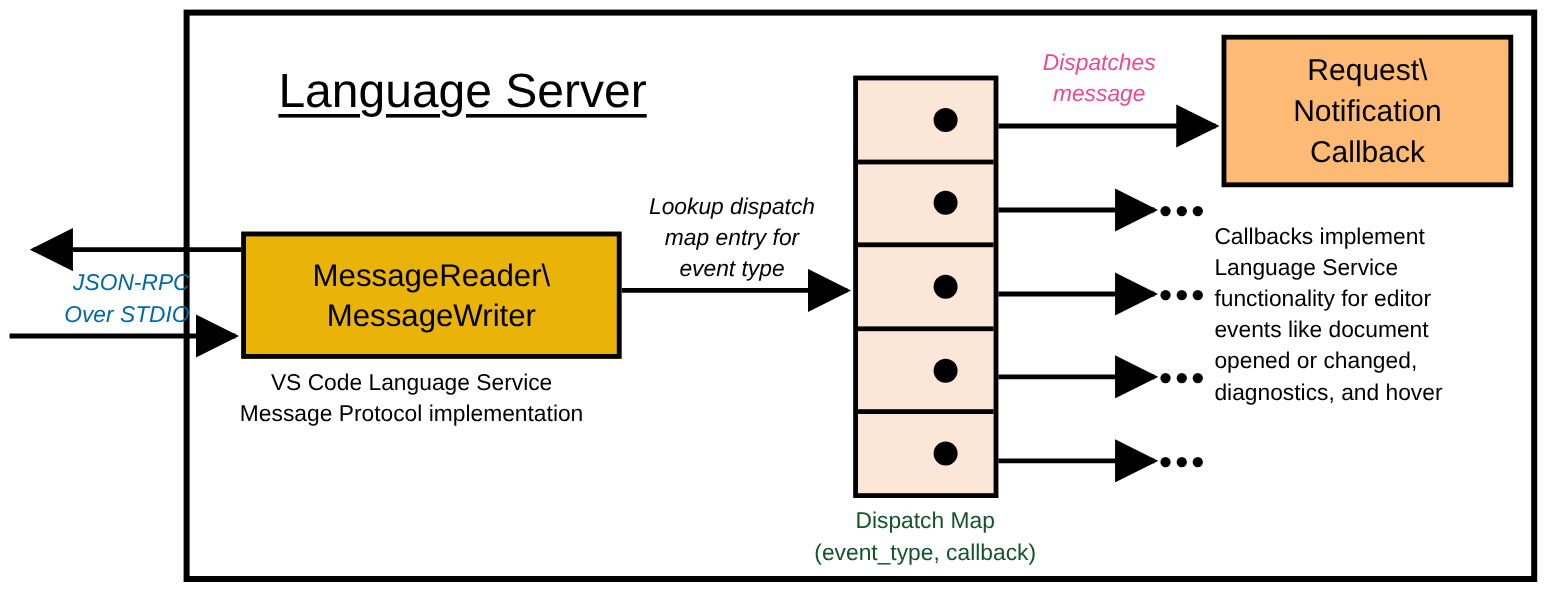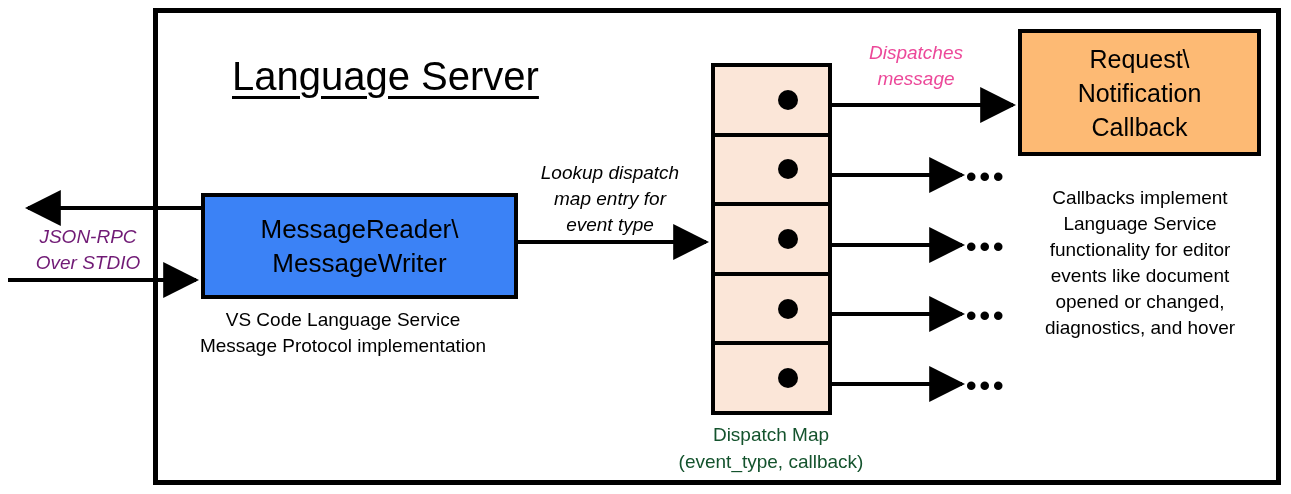--- a/index.html
+++ b/index.html
@@ -50,21 +50,21 @@
     white-space: nowrap;
   }
 
   
   #reader-box {
     position: absolute;
     left: 201px;
     top: 193px;
     width: 317px;
     height: 106px;
-    background: #3b82f6;
+    background: #eab308;
     border: 4px solid #000000;
     box-sizing: border-box;
     display: flex;
     flex-direction: column;
     align-items: center;
     justify-content: center;
     text-align: center;
   }
   #reader-box .line {
     font-size: 26px;
@@ -82,25 +82,25 @@
     line-height: 26px;
     color: #000000;
   }
 
   
   #jsonrpc-label {
     position: absolute;
     left: 18px;
     top: 224px;
     width: 140px;
-    text-align: center;
+    text-align: right;
     font-style: italic;
     font-size: 19px;
     line-height: 26px;
-    color: #701a75;
+    color: #0369a1;
   }
 
   
   #lookup-label {
     position: absolute;
     left: 522px;
     top: 160px;
     width: 176px;
     text-align: center;
     font-style: italic;
@@ -185,21 +185,20 @@
     font-size: 25px;
     line-height: 34px;
     color: #000000;
     white-space: nowrap;
   }
   #callback-caption {
     position: absolute;
     left: 1012px;
     top: 185px;
     width: 256px;
-    text-align: center;
     font-size: 19px;
     line-height: 26px;
     color: #000000;
   }
 
   
   .ellipsis {
     position: absolute;
     font-size: 30px;
     line-height: 14px;

